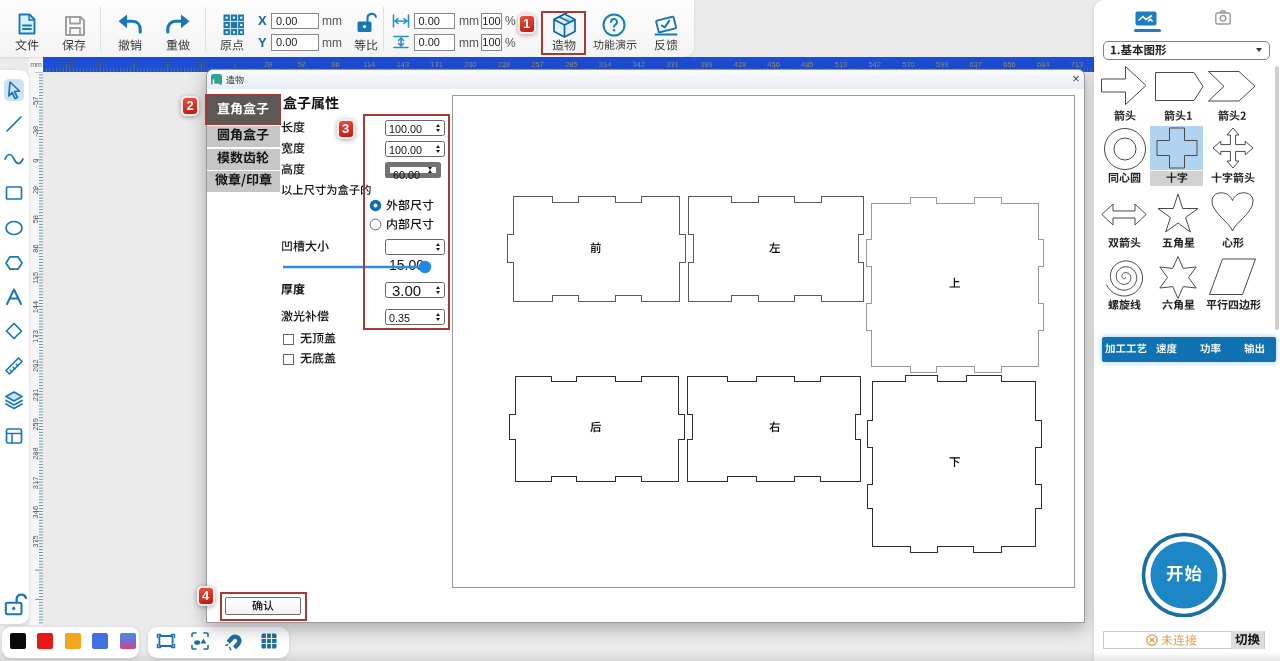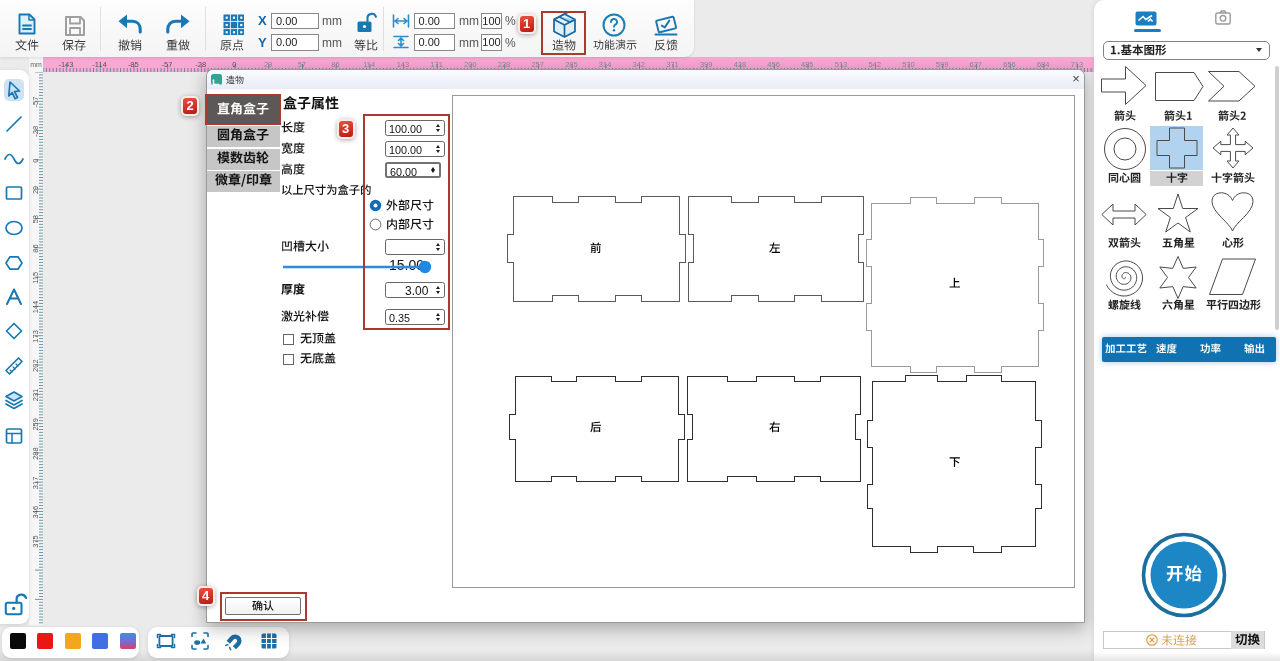--- a/index.html
+++ b/index.html
@@ -2,21 +2,21 @@
 <html><head><meta charset="utf-8">
 <style>
 *{margin:0;padding:0;box-sizing:border-box}
 html,body{width:1280px;height:661px;overflow:hidden;background:#ebebeb;font-family:"Liberation Sans",sans-serif}
 .ab{position:absolute}
 </style></head>
 <body>
 
 <div class="ab " style="left:29px;top:57px;width:14px;height:15px;background:#f5f5f5;color:#666;font-size:7px;line-height:15px;text-align:center">mm</div>
 
-<div class="ab " style="left:43px;top:57px;width:1051px;height:15px;background:#f9a8d4">
+<div class="ab " style="left:43px;top:57px;width:1051px;height:15px;background:#1d4ed8">
     <svg width="1051" height="15" style="position:absolute;left:0;top:0">
       <line x1="0.0" y1="11" x2="0.0" y2="15" stroke="#4a7d96" stroke-width="0.8"></line>
       <line x1="3.4" y1="11" x2="3.4" y2="15" stroke="#4a7d96" stroke-width="0.8"></line>
       <line x1="6.7" y1="11" x2="6.7" y2="15" stroke="#4a7d96" stroke-width="0.8"></line>
       <line x1="10.1" y1="11" x2="10.1" y2="15" stroke="#4a7d96" stroke-width="0.8"></line>
       <line x1="13.5" y1="11" x2="13.5" y2="15" stroke="#4a7d96" stroke-width="0.8"></line>
       <line x1="16.9" y1="11" x2="16.9" y2="15" stroke="#4a7d96" stroke-width="0.8"></line>
       <line x1="20.2" y1="11" x2="20.2" y2="15" stroke="#4a7d96" stroke-width="0.8"></line>
       <line x1="23.6" y1="7" x2="23.6" y2="15" stroke="#4a7d96" stroke-width="0.8"></line>
       <line x1="27.0" y1="11" x2="27.0" y2="15" stroke="#4a7d96" stroke-width="0.8"></line>
@@ -709,21 +709,21 @@
   </svg>
 <div class="ab " style="left:385px;top:141px;width:60px;height:15.5px;background:#fff;border:1px solid #666;border-radius:2.5px">
     <div style="position:absolute;left:3px;top:0.5px;font-size:10.8px;line-height:14px;color:#111">100.00</div>
     <div style="position:absolute;right:4px;top:3px;width:0;height:0;border-left:2.8px solid transparent;border-right:2.8px solid transparent;border-bottom:3.4px solid #1a1a1a"></div>
     <div style="position:absolute;right:4px;bottom:3px;width:0;height:0;border-left:2.8px solid transparent;border-right:2.8px solid transparent;border-top:3.4px solid #1a1a1a"></div>
   </div>
 
 <svg style="position:absolute;left:281.0px;top:164.0px;overflow:visible" width="24" height="13">
     <path transform="translate(0,9.60)" d="M0.7 -8.9H11.3V-8H0.7ZM3.5 -6.6V-5.7H8.5V-6.6ZM2.4 -7.4H9.7V-4.9H2.4ZM1.1 -4.3H10.6V-3.4H2.2V1H1.1ZM9.8 -4.3H10.9V-0.1Q10.9 0.3 10.8 0.5Q10.7 0.7 10.4 0.8Q10.1 0.9 9.7 0.9Q9.3 0.9 8.7 0.9Q8.6 0.7 8.5 0.5Q8.4 0.3 8.3 0.1Q8.6 0.1 8.8 0.1Q9.1 0.1 9.3 0.1Q9.5 0.1 9.6 0.1Q9.8 0.1 9.8 -0.1ZM5.2 -9.9 6.3 -10.2Q6.5 -9.8 6.6 -9.4Q6.8 -8.9 6.9 -8.6L5.7 -8.3Q5.6 -8.6 5.5 -9Q5.3 -9.5 5.2 -9.9ZM3.9 -2.8H8.5V-0.2H3.9V-1H7.5V-2H3.9ZM3.3 -2.8H4.4V0.3H3.3Z M14.8 -6.7H23.3V-5.8H14.8ZM15 -3.2H21.7V-2.3H15ZM16.6 -7.6H17.7V-4.7H20.3V-7.6H21.4V-3.9H16.6ZM21.4 -3.2H21.6L21.9 -3.3L22.6 -2.9Q22.1 -2 21.3 -1.3Q20.5 -0.6 19.4 -0.2Q18.4 0.3 17.3 0.5Q16.1 0.8 14.9 0.9Q14.8 0.7 14.7 0.5Q14.5 0.2 14.4 -0Q15.5 -0.1 16.6 -0.3Q17.7 -0.5 18.7 -0.9Q19.6 -1.3 20.3 -1.8Q21 -2.3 21.4 -3.1ZM16.9 -2.5Q17.5 -1.8 18.5 -1.3Q19.5 -0.7 20.8 -0.4Q22.1 -0.1 23.6 0Q23.5 0.1 23.3 0.3Q23.2 0.5 23.1 0.7Q23 0.9 22.9 1Q21.4 0.8 20.1 0.4Q18.8 0.1 17.7 -0.6Q16.7 -1.2 16 -2.1ZM14 -9H23.4V-7.9H14ZM13.4 -9H14.6V-5.8Q14.6 -5 14.5 -4.2Q14.5 -3.3 14.4 -2.4Q14.2 -1.5 14 -0.6Q13.8 0.3 13.4 1Q13.3 0.9 13.1 0.8Q12.9 0.7 12.7 0.6Q12.5 0.5 12.4 0.5Q12.7 -0.2 13 -1Q13.2 -1.8 13.3 -2.6Q13.4 -3.5 13.4 -4.3Q13.4 -5.1 13.4 -5.8ZM17.6 -9.9 18.8 -10.2Q19 -9.8 19.2 -9.4Q19.3 -8.9 19.4 -8.6L18.2 -8.3Q18.1 -8.6 18 -9.1Q17.8 -9.6 17.6 -9.9Z" fill="#141414"></path>
   </svg>
-<div class="ab " style="left:385px;top:162px;width:56px;height:15.5px;background:#fff;border:2px solid #737373;border-radius:2.5px">
+<div class="ab " style="left:385px;top:162px;width:56px;height:15.5px;background:#fff;border:5px solid #737373;border-radius:2.5px">
     <div style="position:absolute;left:3px;top:0.5px;font-size:10.8px;line-height:14px;color:#111">60.00</div>
     <div style="position:absolute;right:4px;top:3px;width:0;height:0;border-left:2.8px solid transparent;border-right:2.8px solid transparent;border-bottom:3.4px solid #1a1a1a"></div>
     <div style="position:absolute;right:4px;bottom:3px;width:0;height:0;border-left:2.8px solid transparent;border-right:2.8px solid transparent;border-top:3.4px solid #1a1a1a"></div>
   </div>
 
 <svg style="position:absolute;left:281.0px;top:185.0px;overflow:visible" width="90" height="12">
     <path transform="translate(0,9.04)" d="M4.1 -7.9 5.1 -8.4Q5.4 -8 5.7 -7.6Q6.1 -7.1 6.3 -6.6Q6.6 -6.2 6.8 -5.8L5.8 -5.2Q5.7 -5.6 5.4 -6.1Q5.1 -6.6 4.8 -7Q4.5 -7.5 4.1 -7.9ZM7.3 -2.3 8.1 -2.9Q8.6 -2.5 9.2 -1.9Q9.7 -1.3 10.2 -0.8Q10.7 -0.2 11 0.2L10 0.9Q9.8 0.5 9.3 -0.1Q8.8 -0.7 8.3 -1.3Q7.8 -1.8 7.3 -2.3ZM8.5 -9.1 9.6 -9Q9.5 -7 9.3 -5.5Q9 -3.9 8.5 -2.7Q7.9 -1.4 7 -0.5Q6.1 0.4 4.8 1Q4.7 0.9 4.6 0.7Q4.4 0.5 4.2 0.4Q4.1 0.2 4 0.1Q5.3 -0.5 6.1 -1.3Q7 -2.1 7.5 -3.2Q8 -4.3 8.2 -5.8Q8.4 -7.2 8.5 -9.1ZM1.6 -0.1 1.4 -1.2 1.8 -1.6 5.3 -3.3Q5.3 -3.1 5.4 -2.8Q5.5 -2.5 5.6 -2.3Q4.6 -1.8 3.9 -1.5Q3.3 -1.1 2.8 -0.9Q2.4 -0.7 2.2 -0.5Q1.9 -0.4 1.8 -0.3Q1.6 -0.2 1.6 -0.1ZM1.6 -0.1Q1.5 -0.2 1.4 -0.4Q1.3 -0.6 1.2 -0.7Q1.1 -0.9 1 -1Q1.1 -1.1 1.3 -1.2Q1.5 -1.4 1.6 -1.6Q1.7 -1.8 1.7 -2.1V-8.7H2.9V-1.4Q2.9 -1.4 2.8 -1.3Q2.6 -1.2 2.4 -1.1Q2.2 -0.9 2 -0.7Q1.8 -0.6 1.7 -0.4Q1.6 -0.2 1.6 -0.1Z M16.6 -6H21.3V-4.9H16.6ZM11.8 -0.7H22.1V0.4H11.8ZM16 -9.4H17.2V-0.1H16Z M29.3 -4.8Q29.8 -3.1 30.8 -1.9Q31.8 -0.6 33.5 -0.1Q33.4 0 33.2 0.2Q33.1 0.4 33 0.6Q32.8 0.7 32.7 0.9Q31.5 0.5 30.7 -0.3Q29.8 -1.1 29.2 -2.2Q28.6 -3.3 28.3 -4.6ZM25.2 -9.1H32.4V-4.5H25.2V-5.5H31.3V-8H25.2ZM24.5 -9.1H25.7V-5.8Q25.7 -5.1 25.6 -4.2Q25.5 -3.3 25.3 -2.3Q25.2 -1.4 24.8 -0.6Q24.4 0.3 23.8 1Q23.7 0.9 23.6 0.7Q23.4 0.6 23.2 0.4Q23 0.3 22.9 0.2Q23.5 -0.4 23.8 -1.2Q24.1 -1.9 24.3 -2.7Q24.4 -3.5 24.5 -4.3Q24.5 -5.1 24.5 -5.8Z M34.5 -7.2H44.7V-6.1H34.5ZM40.9 -9.5H42V-0.5Q42 0.1 41.9 0.3Q41.7 0.6 41.3 0.8Q41 0.9 40.3 0.9Q39.6 1 38.7 1Q38.7 0.8 38.6 0.6Q38.5 0.4 38.4 0.2Q38.3 -0.1 38.2 -0.2Q38.7 -0.2 39.2 -0.2Q39.7 -0.2 40 -0.2Q40.4 -0.2 40.5 -0.2Q40.7 -0.2 40.8 -0.3Q40.9 -0.4 40.9 -0.5ZM35.7 -4.6 36.6 -5.2Q37 -4.7 37.4 -4.2Q37.8 -3.7 38.1 -3.3Q38.5 -2.8 38.7 -2.4L37.7 -1.8Q37.5 -2.1 37.2 -2.6Q36.9 -3.2 36.5 -3.7Q36.1 -4.2 35.7 -4.6Z M46.1 -6.9H54.8V-5.8H46.1ZM54.3 -6.9H55.4Q55.4 -6.9 55.4 -6.8Q55.4 -6.6 55.4 -6.5Q55.4 -6.4 55.4 -6.3Q55.4 -4.7 55.3 -3.5Q55.2 -2.3 55.2 -1.5Q55.1 -0.8 55 -0.4Q54.8 0.1 54.7 0.3Q54.5 0.6 54.2 0.7Q54 0.8 53.7 0.8Q53.3 0.9 52.9 0.9Q52.4 0.8 51.8 0.8Q51.8 0.6 51.7 0.3Q51.6 -0.1 51.5 -0.3Q52 -0.2 52.5 -0.2Q53 -0.2 53.2 -0.2Q53.3 -0.2 53.5 -0.3Q53.6 -0.3 53.7 -0.4Q53.8 -0.5 53.9 -0.9Q54 -1.3 54.1 -2.1Q54.2 -2.8 54.2 -3.9Q54.3 -5.1 54.3 -6.6ZM49.7 -9.5H50.8V-8.1Q50.8 -7.3 50.7 -6.5Q50.7 -5.6 50.4 -4.6Q50.2 -3.7 49.8 -2.7Q49.3 -1.8 48.6 -0.9Q47.8 0 46.6 0.8Q46.6 0.6 46.4 0.5Q46.3 0.4 46.1 0.2Q45.9 0.1 45.8 -0Q46.9 -0.7 47.6 -1.5Q48.3 -2.4 48.8 -3.2Q49.2 -4.1 49.4 -4.9Q49.6 -5.8 49.7 -6.6Q49.7 -7.4 49.7 -8.1ZM46.9 -8.8 47.8 -9.2Q48.2 -8.9 48.5 -8.4Q48.8 -7.9 49 -7.6L48 -7.1Q47.9 -7.4 47.7 -7.7Q47.6 -8 47.3 -8.3Q47.1 -8.6 46.9 -8.8ZM50.7 -4.1 51.6 -4.5Q51.9 -4.2 52.2 -3.8Q52.5 -3.4 52.7 -3.1Q53 -2.7 53.1 -2.4L52.2 -1.9Q52.1 -2.2 51.8 -2.6Q51.6 -3 51.3 -3.4Q51 -3.8 50.7 -4.1Z M59.9 -7.2H64.4V-6.4H59.9ZM59.8 -5.1V-4.2H64.5V-5.1ZM58.9 -5.8H65.5V-3.5H58.9ZM57.1 -0.3H67.2V0.7H57.1ZM58.2 -2.9H66.2V0.2H65.1V-2H63.8V0.2H62.8V-2H61.5V0.2H60.5V-2H59.2V0.2H58.2ZM62.1 -9.6 63 -9.2Q62.1 -8 60.6 -7.1Q59.2 -6.2 57.5 -5.6Q57.4 -5.7 57.3 -5.9Q57.2 -6.1 57.1 -6.2Q56.9 -6.4 56.8 -6.5Q57.9 -6.8 58.9 -7.3Q59.9 -7.8 60.7 -8.4Q61.6 -9 62.1 -9.6ZM62.5 -9.1Q62.8 -8.8 63.4 -8.5Q64 -8.1 64.7 -7.8Q65.4 -7.4 66.1 -7.1Q66.8 -6.8 67.5 -6.6Q67.4 -6.5 67.3 -6.4Q67.1 -6.2 67 -6Q66.9 -5.9 66.8 -5.7Q66.1 -6 65.4 -6.3Q64.7 -6.6 64 -7Q63.3 -7.4 62.8 -7.8Q62.2 -8.2 61.8 -8.6Z M68.3 -4.6H78.6V-3.5H68.3ZM69.5 -8.8H76.7V-7.8H69.5ZM76.4 -8.8H76.7L76.9 -8.9L77.7 -8.3Q77.2 -7.7 76.5 -7.2Q75.8 -6.7 75.1 -6.2Q74.3 -5.7 73.6 -5.4Q73.6 -5.5 73.4 -5.7Q73.3 -5.8 73.2 -5.9Q73.1 -6.1 72.9 -6.2Q73.6 -6.5 74.3 -6.9Q74.9 -7.3 75.5 -7.8Q76.1 -8.2 76.4 -8.6ZM72.9 -6.2H74.1V-0.4Q74.1 0.1 73.9 0.4Q73.8 0.6 73.4 0.7Q73.1 0.9 72.5 0.9Q71.9 0.9 71.1 0.9Q71.1 0.8 71 0.6Q70.9 0.4 70.8 0.2Q70.8 -0 70.7 -0.2Q71.1 -0.1 71.5 -0.1Q71.9 -0.1 72.2 -0.1Q72.5 -0.1 72.6 -0.1Q72.8 -0.1 72.9 -0.2Q72.9 -0.3 72.9 -0.4Z M80.6 -7.7H84.1V-0.2H80.6V-1.2H83.1V-6.8H80.6ZM80 -7.7H81V0.6H80ZM80.6 -4.6H83.6V-3.7H80.6ZM81.7 -9.6 82.9 -9.4Q82.7 -8.8 82.5 -8.3Q82.3 -7.7 82.1 -7.3L81.2 -7.5Q81.3 -7.8 81.4 -8.2Q81.5 -8.5 81.6 -8.9Q81.7 -9.3 81.7 -9.6ZM85.7 -7.8H89V-6.8H85.7ZM88.7 -7.8H89.7Q89.7 -7.8 89.7 -7.7Q89.7 -7.6 89.7 -7.5Q89.7 -7.3 89.7 -7.3Q89.6 -5.3 89.5 -4Q89.5 -2.7 89.4 -1.8Q89.3 -0.9 89.2 -0.5Q89.1 0 88.9 0.2Q88.7 0.5 88.5 0.6Q88.2 0.7 87.9 0.8Q87.6 0.8 87.1 0.8Q86.7 0.8 86.2 0.8Q86.2 0.5 86.1 0.2Q86 -0.1 85.8 -0.3Q86.4 -0.2 86.8 -0.2Q87.3 -0.2 87.5 -0.2Q87.7 -0.2 87.8 -0.2Q87.9 -0.3 88 -0.4Q88.1 -0.5 88.2 -1Q88.3 -1.5 88.4 -2.3Q88.5 -3.1 88.6 -4.4Q88.6 -5.7 88.7 -7.6ZM85.8 -9.6 86.8 -9.3Q86.6 -8.5 86.3 -7.7Q86 -6.9 85.7 -6.1Q85.3 -5.4 84.9 -4.9Q84.8 -5 84.7 -5.1Q84.5 -5.2 84.3 -5.3Q84.2 -5.4 84 -5.5Q84.4 -6 84.8 -6.6Q85.1 -7.3 85.4 -8.1Q85.6 -8.8 85.8 -9.6ZM85.3 -4.7 86.1 -5.2Q86.4 -4.8 86.7 -4.3Q87.1 -3.8 87.4 -3.4Q87.6 -3 87.8 -2.6L86.9 -2.1Q86.8 -2.4 86.5 -2.9Q86.2 -3.3 85.9 -3.8Q85.6 -4.3 85.3 -4.7Z" fill="#141414"></path>
   </svg>
 <svg class="ab" style="left:369px;top:199px" width="13" height="13">
     <circle cx="6.5" cy="6.5" r="5.7" fill="#0e6cb8"></circle>
@@ -749,21 +749,21 @@
 
 <svg class="ab" style="left:281px;top:259px" width="155" height="16">
     <line x1="2" y1="8" x2="144" y2="8" stroke="#2a8ce2" stroke-width="2.4"></line>
     <circle cx="144" cy="8" r="6.2" fill="#1e88e5"></circle>
   </svg>
 
 <svg style="position:absolute;left:281.0px;top:284.0px;overflow:visible" width="24" height="13">
     <path transform="translate(0,9.60)" d="M2.7 -2.1H11.5V-1H2.7ZM3.5 -4H9.3V-3H3.5ZM5 -5.8V-5.3H9V-5.8ZM5 -7.1V-6.6H9V-7.1ZM3.6 -8H10.4V-4.5H3.6ZM6.3 -2.5H7.7V-0.3Q7.7 0.2 7.6 0.4Q7.4 0.7 7.1 0.8Q6.7 0.9 6.1 1Q5.6 1 4.9 1Q4.8 0.7 4.7 0.4Q4.6 0.1 4.4 -0.2Q4.7 -0.2 5.1 -0.2Q5.4 -0.1 5.7 -0.2Q6 -0.2 6 -0.2Q6.2 -0.2 6.3 -0.2Q6.3 -0.2 6.3 -0.3ZM9.1 -4H9.5L9.8 -4.1L10.6 -3.3Q10.1 -3 9.5 -2.7Q8.9 -2.4 8.2 -2.2Q7.6 -2 7 -1.8Q6.9 -1.9 6.7 -2.2Q6.5 -2.4 6.3 -2.5Q6.8 -2.7 7.4 -2.9Q7.9 -3.1 8.4 -3.3Q8.8 -3.6 9.1 -3.8ZM2.2 -9.7H11.4V-8.4H2.2ZM1.3 -9.7H2.8V-6Q2.8 -5.3 2.7 -4.3Q2.7 -3.4 2.5 -2.4Q2.4 -1.5 2.2 -0.6Q1.9 0.3 1.5 1.1Q1.4 1 1.1 0.8Q0.9 0.7 0.7 0.5Q0.4 0.4 0.3 0.4Q0.6 -0.3 0.9 -1.1Q1.1 -2 1.2 -2.8Q1.3 -3.7 1.3 -4.5Q1.3 -5.3 1.3 -6Z M15 -6.8H23.3V-5.6H15ZM15.1 -3.3H21.7V-2.1H15.1ZM16.6 -7.5H18V-4.8H20.2V-7.5H21.6V-3.7H16.6ZM21.3 -3.3H21.6L21.9 -3.3L22.8 -2.9Q22.3 -1.9 21.5 -1.2Q20.7 -0.6 19.7 -0.1Q18.7 0.3 17.5 0.6Q16.4 0.9 15.1 1Q15 0.7 14.9 0.4Q14.7 0 14.5 -0.2Q15.7 -0.3 16.7 -0.5Q17.8 -0.7 18.7 -1Q19.6 -1.4 20.3 -1.9Q20.9 -2.4 21.3 -3.1ZM17.1 -2.4Q17.7 -1.8 18.7 -1.3Q19.7 -0.8 20.9 -0.6Q22.2 -0.3 23.7 -0.2Q23.5 -0 23.4 0.2Q23.2 0.4 23.1 0.6Q22.9 0.9 22.8 1.1Q21.3 0.9 20 0.5Q18.7 0.2 17.7 -0.4Q16.6 -1.1 15.9 -1.9ZM14 -9.2H23.5V-7.8H14ZM13.3 -9.2H14.8V-6Q14.8 -5.2 14.7 -4.3Q14.7 -3.4 14.6 -2.4Q14.4 -1.5 14.2 -0.6Q14 0.3 13.6 1.1Q13.5 0.9 13.2 0.8Q13 0.7 12.7 0.6Q12.5 0.5 12.3 0.4Q12.6 -0.3 12.9 -1.1Q13.1 -1.9 13.2 -2.8Q13.3 -3.6 13.3 -4.4Q13.3 -5.3 13.3 -6ZM17.6 -10 19 -10.3Q19.2 -9.9 19.4 -9.4Q19.5 -9 19.6 -8.6L18.1 -8.3Q18 -8.6 17.9 -9.1Q17.7 -9.6 17.6 -10Z" fill="#141414"></path>
   </svg>
 <div class="ab " style="left:385px;top:282px;width:60px;height:15.5px;background:#fff;border:1px solid #666;border-radius:2.5px">
-    <div style="position:absolute;left:19px;top:0.5px;font-size:12px;line-height:14px;color:#111">3.00</div>
+    <div style="position:absolute;left:6px;top:0.5px;font-size:15px;line-height:14px;color:#111">3.00</div>
     <div style="position:absolute;right:4px;top:3px;width:0;height:0;border-left:2.8px solid transparent;border-right:2.8px solid transparent;border-bottom:3.4px solid #1a1a1a"></div>
     <div style="position:absolute;right:4px;bottom:3px;width:0;height:0;border-left:2.8px solid transparent;border-right:2.8px solid transparent;border-top:3.4px solid #1a1a1a"></div>
   </div>
 
 <svg style="position:absolute;left:281.0px;top:311.0px;overflow:visible" width="48" height="13">
     <path transform="translate(0,9.60)" d="M4.2 -6.6V-5.8H6.1V-6.6ZM4.2 -8.1V-7.4H6.1V-8.1ZM3.3 -9H7.1V-5H3.3ZM2.9 -4.1H7.4V-3.2H2.9ZM8.4 -7.9H11.6V-6.9H8.4ZM4.4 -2.5H6.5V-1.6H4.4ZM4.8 -10.1 5.9 -10Q5.8 -9.6 5.6 -9.1Q5.4 -8.7 5.3 -8.4L4.4 -8.5Q4.5 -8.9 4.6 -9.3Q4.7 -9.8 4.8 -10.1ZM6.1 -2.5H7.1Q7.1 -2.5 7.1 -2.4Q7.1 -2.3 7 -2.2Q7 -1.3 7 -0.8Q6.9 -0.2 6.9 0.1Q6.8 0.4 6.7 0.5Q6.5 0.7 6.4 0.7Q6.2 0.8 6 0.8Q5.8 0.8 5.5 0.8Q5.2 0.9 4.9 0.8Q4.9 0.6 4.8 0.4Q4.8 0.1 4.6 -0.1Q4.9 -0 5.2 -0Q5.4 -0 5.5 -0Q5.7 -0 5.8 -0.1Q5.9 -0.2 5.9 -0.5Q6 -0.7 6 -1.2Q6 -1.6 6.1 -2.4ZM10.1 -7.3 11.1 -7.2Q10.9 -5.3 10.5 -3.7Q10.2 -2.2 9.5 -1Q8.8 0.2 7.8 1Q7.7 0.9 7.6 0.8Q7.4 0.7 7.3 0.6Q7.1 0.4 7 0.3Q8.1 -0.4 8.7 -1.5Q9.3 -2.6 9.7 -4.1Q10 -5.5 10.1 -7.3ZM8.6 -7.2Q8.7 -6.2 8.9 -5.2Q9.1 -4.2 9.4 -3.2Q9.8 -2.2 10.3 -1.3Q10.9 -0.5 11.7 0.1Q11.6 0.2 11.4 0.3Q11.3 0.5 11.2 0.7Q11 0.9 11 1Q10.2 0.3 9.6 -0.6Q9.1 -1.5 8.7 -2.5Q8.4 -3.6 8.2 -4.6Q8 -5.6 7.9 -6.6ZM8.3 -10.1 9.3 -10Q9.2 -8.9 8.9 -7.8Q8.7 -6.8 8.4 -5.9Q8.1 -5 7.6 -4.3Q7.5 -4.4 7.4 -4.6Q7.3 -4.7 7.1 -4.9Q7 -5 6.9 -5.1Q7.3 -5.7 7.5 -6.5Q7.8 -7.3 8 -8.2Q8.2 -9.2 8.3 -10.1ZM4 -3.5H5V-2.8Q5 -2.4 4.9 -1.9Q4.8 -1.4 4.7 -0.9Q4.5 -0.4 4.1 0.1Q3.7 0.6 3.2 1Q3 0.9 2.8 0.7Q2.6 0.5 2.4 0.4Q2.9 -0 3.3 -0.5Q3.6 -0.9 3.7 -1.3Q3.9 -1.7 3.9 -2.1Q4 -2.5 4 -2.8ZM4.3 -4.7 5.3 -5Q5.5 -4.7 5.6 -4.3Q5.8 -4 5.9 -3.7L4.9 -3.4Q4.8 -3.7 4.7 -4.1Q4.5 -4.4 4.3 -4.7ZM0.7 -9.4 1.3 -10Q1.6 -9.8 2 -9.5Q2.3 -9.3 2.6 -9Q2.9 -8.8 3.1 -8.5L2.4 -7.8Q2.2 -8 1.9 -8.3Q1.6 -8.6 1.3 -8.9Q1 -9.1 0.7 -9.4ZM0.4 -6 1 -6.7Q1.3 -6.5 1.6 -6.3Q1.9 -6.1 2.2 -5.9Q2.5 -5.7 2.7 -5.5L2 -4.7Q1.8 -4.9 1.6 -5.1Q1.3 -5.4 1 -5.6Q0.6 -5.8 0.4 -6ZM0.5 0.3Q0.7 -0.2 1 -0.8Q1.3 -1.4 1.6 -2.1Q1.8 -2.8 2.1 -3.5L2.9 -2.9Q2.7 -2.3 2.4 -1.6Q2.2 -1 1.9 -0.3Q1.7 0.3 1.4 0.8Z M18.9 -4.8H20.1V-0.6Q20.1 -0.3 20.2 -0.2Q20.3 -0.1 20.6 -0.1Q20.7 -0.1 20.8 -0.1Q21 -0.1 21.2 -0.1Q21.5 -0.1 21.7 -0.1Q21.9 -0.1 22 -0.1Q22.2 -0.1 22.3 -0.2Q22.4 -0.4 22.5 -0.8Q22.5 -1.2 22.5 -2.1Q22.6 -2 22.8 -1.9Q23 -1.8 23.2 -1.7Q23.4 -1.6 23.6 -1.6Q23.5 -0.6 23.4 -0Q23.2 0.5 22.9 0.8Q22.6 1 22.1 1Q22 1 21.7 1Q21.5 1 21.2 1Q21 1 20.8 1Q20.5 1 20.4 1Q19.8 1 19.5 0.8Q19.2 0.7 19.1 0.4Q18.9 0 18.9 -0.6ZM15.7 -4.7H16.9Q16.9 -3.7 16.7 -2.9Q16.5 -2 16.1 -1.2Q15.7 -0.5 15 0.1Q14.2 0.6 13.1 1Q13 0.9 12.9 0.7Q12.8 0.5 12.6 0.3Q12.5 0.1 12.3 0Q13.4 -0.3 14.1 -0.8Q14.7 -1.2 15.1 -1.8Q15.4 -2.4 15.5 -3.2Q15.7 -3.9 15.7 -4.7ZM13.6 -9.2 14.6 -9.6Q14.9 -9.1 15.2 -8.6Q15.5 -8.1 15.7 -7.6Q15.9 -7 16 -6.6L14.9 -6.2Q14.8 -6.6 14.6 -7.1Q14.4 -7.6 14.1 -8.2Q13.9 -8.7 13.6 -9.2ZM21.4 -9.7 22.6 -9.3Q22.3 -8.7 22.1 -8.2Q21.8 -7.6 21.5 -7.1Q21.2 -6.6 20.9 -6.3L19.9 -6.6Q20.2 -7 20.5 -7.6Q20.7 -8.1 21 -8.7Q21.2 -9.2 21.4 -9.7ZM12.6 -5.6H23.4V-4.5H12.6ZM17.4 -10.1H18.5V-5.2H17.4Z M26.6 -4.2 27.8 -5.6V1H26.6ZM29.5 -5.7 30.4 -5Q30 -4.6 29.5 -4.2Q29.1 -3.8 28.7 -3.5L28.1 -4Q28.3 -4.2 28.6 -4.5Q28.9 -4.8 29.1 -5.2Q29.4 -5.5 29.5 -5.7ZM24.6 -8H28.7V-7H24.6ZM27.7 -5Q27.9 -4.9 28.1 -4.7Q28.4 -4.4 28.7 -4.1Q29 -3.9 29.3 -3.6Q29.6 -3.3 29.8 -3Q30 -2.8 30.1 -2.7L29.5 -1.8Q29.3 -2.1 29 -2.4Q28.7 -2.8 28.3 -3.2Q28 -3.6 27.7 -3.9Q27.3 -4.2 27.1 -4.5ZM28.5 -8H28.7L28.9 -8.1L29.6 -7.6Q29.1 -6.5 28.3 -5.4Q27.5 -4.4 26.7 -3.5Q25.8 -2.6 24.9 -2Q24.9 -2.1 24.7 -2.3Q24.6 -2.5 24.5 -2.7Q24.4 -2.9 24.3 -3Q24.9 -3.4 25.5 -3.9Q26.1 -4.5 26.7 -5.1Q27.3 -5.8 27.7 -6.4Q28.2 -7.1 28.5 -7.8ZM25.8 -9.5 26.7 -10.1Q27 -9.8 27.4 -9.3Q27.8 -8.9 27.9 -8.6L27.1 -7.9Q26.9 -8.3 26.6 -8.7Q26.2 -9.1 25.8 -9.5ZM31 -10.1H32.2V1H31ZM31.8 -5.8 32.6 -6.6Q33.1 -6.2 33.7 -5.7Q34.3 -5.3 34.8 -4.8Q35.3 -4.4 35.7 -4L34.8 -3.2Q34.4 -3.5 33.9 -4Q33.4 -4.5 32.9 -4.9Q32.3 -5.4 31.8 -5.8Z M42.9 -10.2H44.1V-7.8H42.9ZM39.7 -8.1H47.3V-5.7H46.2V-7.1H40.8V-5.7H39.7ZM40.2 -9.5 41.2 -9.9Q41.5 -9.6 41.8 -9.2Q42.2 -8.8 42.3 -8.5L41.3 -7.9Q41.2 -8.3 40.9 -8.7Q40.6 -9.1 40.2 -9.5ZM45.8 -9.9 47 -9.6Q46.6 -9.1 46.3 -8.7Q46 -8.4 45.7 -8.1L44.7 -8.4Q44.9 -8.6 45.1 -8.9Q45.3 -9.2 45.5 -9.4Q45.7 -9.7 45.8 -9.9ZM40.7 -6H46.4V-4.9H40.7ZM39.4 -3.9H47.6V-2.9H39.4ZM44.5 -2.1 45.4 -2.6Q45.8 -2.2 46.2 -1.6Q46.6 -1.1 47 -0.5Q47.3 -0 47.5 0.4L46.5 1Q46.3 0.6 46 0Q45.6 -0.5 45.2 -1.1Q44.8 -1.7 44.5 -2.1ZM40.2 0.7Q40.2 0.6 40.1 0.4Q40 0.2 39.9 -0.1Q39.9 -0.3 39.8 -0.4Q40 -0.5 40.2 -0.6Q40.3 -0.8 40.5 -1Q40.7 -1.2 41 -1.6Q41.4 -2 41.7 -2.6Q42.1 -3.2 42.4 -3.8L43.5 -3.1Q43 -2.2 42.3 -1.4Q41.6 -0.5 40.9 0.1V0.1Q40.9 0.1 40.8 0.2Q40.7 0.2 40.6 0.3Q40.4 0.4 40.3 0.5Q40.2 0.6 40.2 0.7ZM40.2 0.7 40.2 -0.2 40.8 -0.5 46.3 -1Q46.2 -0.8 46.2 -0.5Q46.2 -0.2 46.1 -0Q44.7 0.1 43.7 0.2Q42.6 0.3 42 0.4Q41.4 0.5 41 0.5Q40.7 0.6 40.5 0.6Q40.3 0.7 40.2 0.7ZM38.7 -10.1 39.7 -9.8Q39.4 -8.7 38.9 -7.7Q38.5 -6.7 38 -5.7Q37.4 -4.8 36.9 -4.1Q36.8 -4.3 36.7 -4.5Q36.6 -4.7 36.5 -5Q36.4 -5.2 36.3 -5.3Q36.8 -5.9 37.2 -6.7Q37.6 -7.5 38 -8.3Q38.4 -9.2 38.7 -10.1ZM37.7 -7 38.8 -8.1 38.8 -8V1H37.7Z" fill="#141414"></path>
   </svg>
 <div class="ab " style="left:385px;top:309px;width:60px;height:15.5px;background:#fff;border:1px solid #666;border-radius:2.5px">
     <div style="position:absolute;left:3px;top:0.5px;font-size:10.8px;line-height:14px;color:#111">0.35</div>
     <div style="position:absolute;right:4px;top:3px;width:0;height:0;border-left:2.8px solid transparent;border-right:2.8px solid transparent;border-bottom:3.4px solid #1a1a1a"></div>

